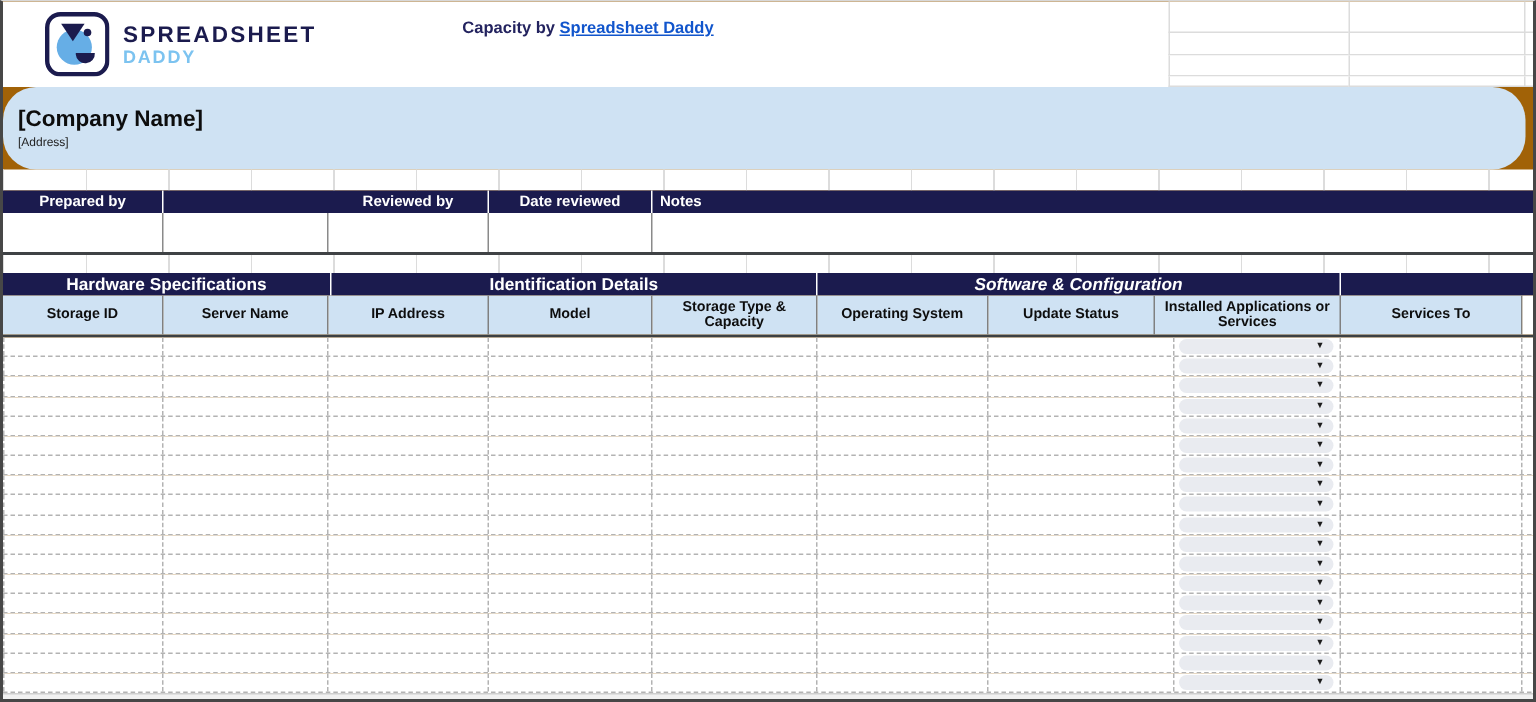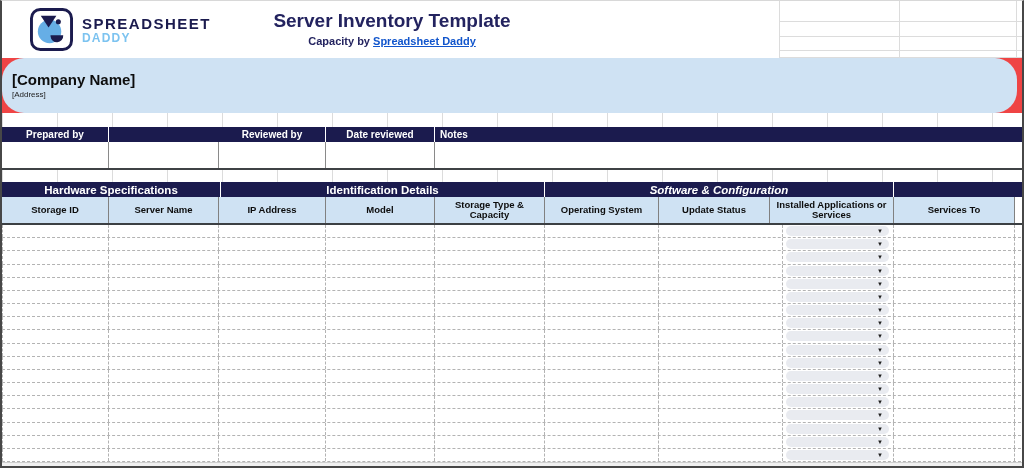--- a/index.html
+++ b/index.html
@@ -1,19 +1,19 @@
 <!DOCTYPE html>
 <html><head>
 <meta charset="utf-8">
 <style>
   * { margin:0; padding:0; box-sizing:border-box; }
   html,body { background:#fff; }
   body { font-family:"Liberation Sans","DejaVu Sans",sans-serif; }
   .page {
-    position:relative; width:1024px; height:468px; background:#ef4444; overflow:hidden;
+    position:relative; width:1024px; height:468px; background:#a16207; overflow:hidden;
     border-left:2px solid #474747; border-right:2px solid #474747; border-bottom:2px solid #474747; border-top:1px solid #d8d8d8;
   }
 
   
   .topbar { position:absolute; left:0; top:0; width:1024px; height:57px; background:#fff; }
   .brand { position:absolute; left:28px; top:7px; display:flex; align-items:center; gap:9px; }
   .logo { width:43px; height:43px; }
   .brand-line1 { font-size:15px; font-weight:800; letter-spacing:1.5px; color:#1b1b4e; line-height:17px; }
   .brand-line2 { font-size:12px; font-weight:800; letter-spacing:1.2px; color:#7cc3f0; line-height:13px; }
   .title-block { position:absolute; left:140px; top:9px; width:500px; text-align:center; }
@@ -80,21 +80,20 @@
         <path d="M11 8 L27 8 L19 20 Z" fill="#1b1b4e"></path>
         <circle cx="29" cy="14" r="2.6" fill="#1b1b4e"></circle>
         <path d="M21 29 a6.5 6.5 0 0 0 13 -1 l-13 0 Z" fill="#1b1b4e"></path>
       </svg>
       <div>
         <div class="brand-line1">SPREADSHEET</div>
         <div class="brand-line2">DADDY</div>
       </div>
     </div>
     <div class="title-block">
-      <div class="page-title">Server Inventory Template</div>
       <div class="subtitle">
         <span>Capacity by</span>
         <a>Spreadsheet Daddy</a>
       </div>
     </div>
     <div class="topbar-grid">
         <div class="gcell"></div>
         <div class="gcell"></div>
         <div class="gcell"></div>
         <div class="gcell"></div>

